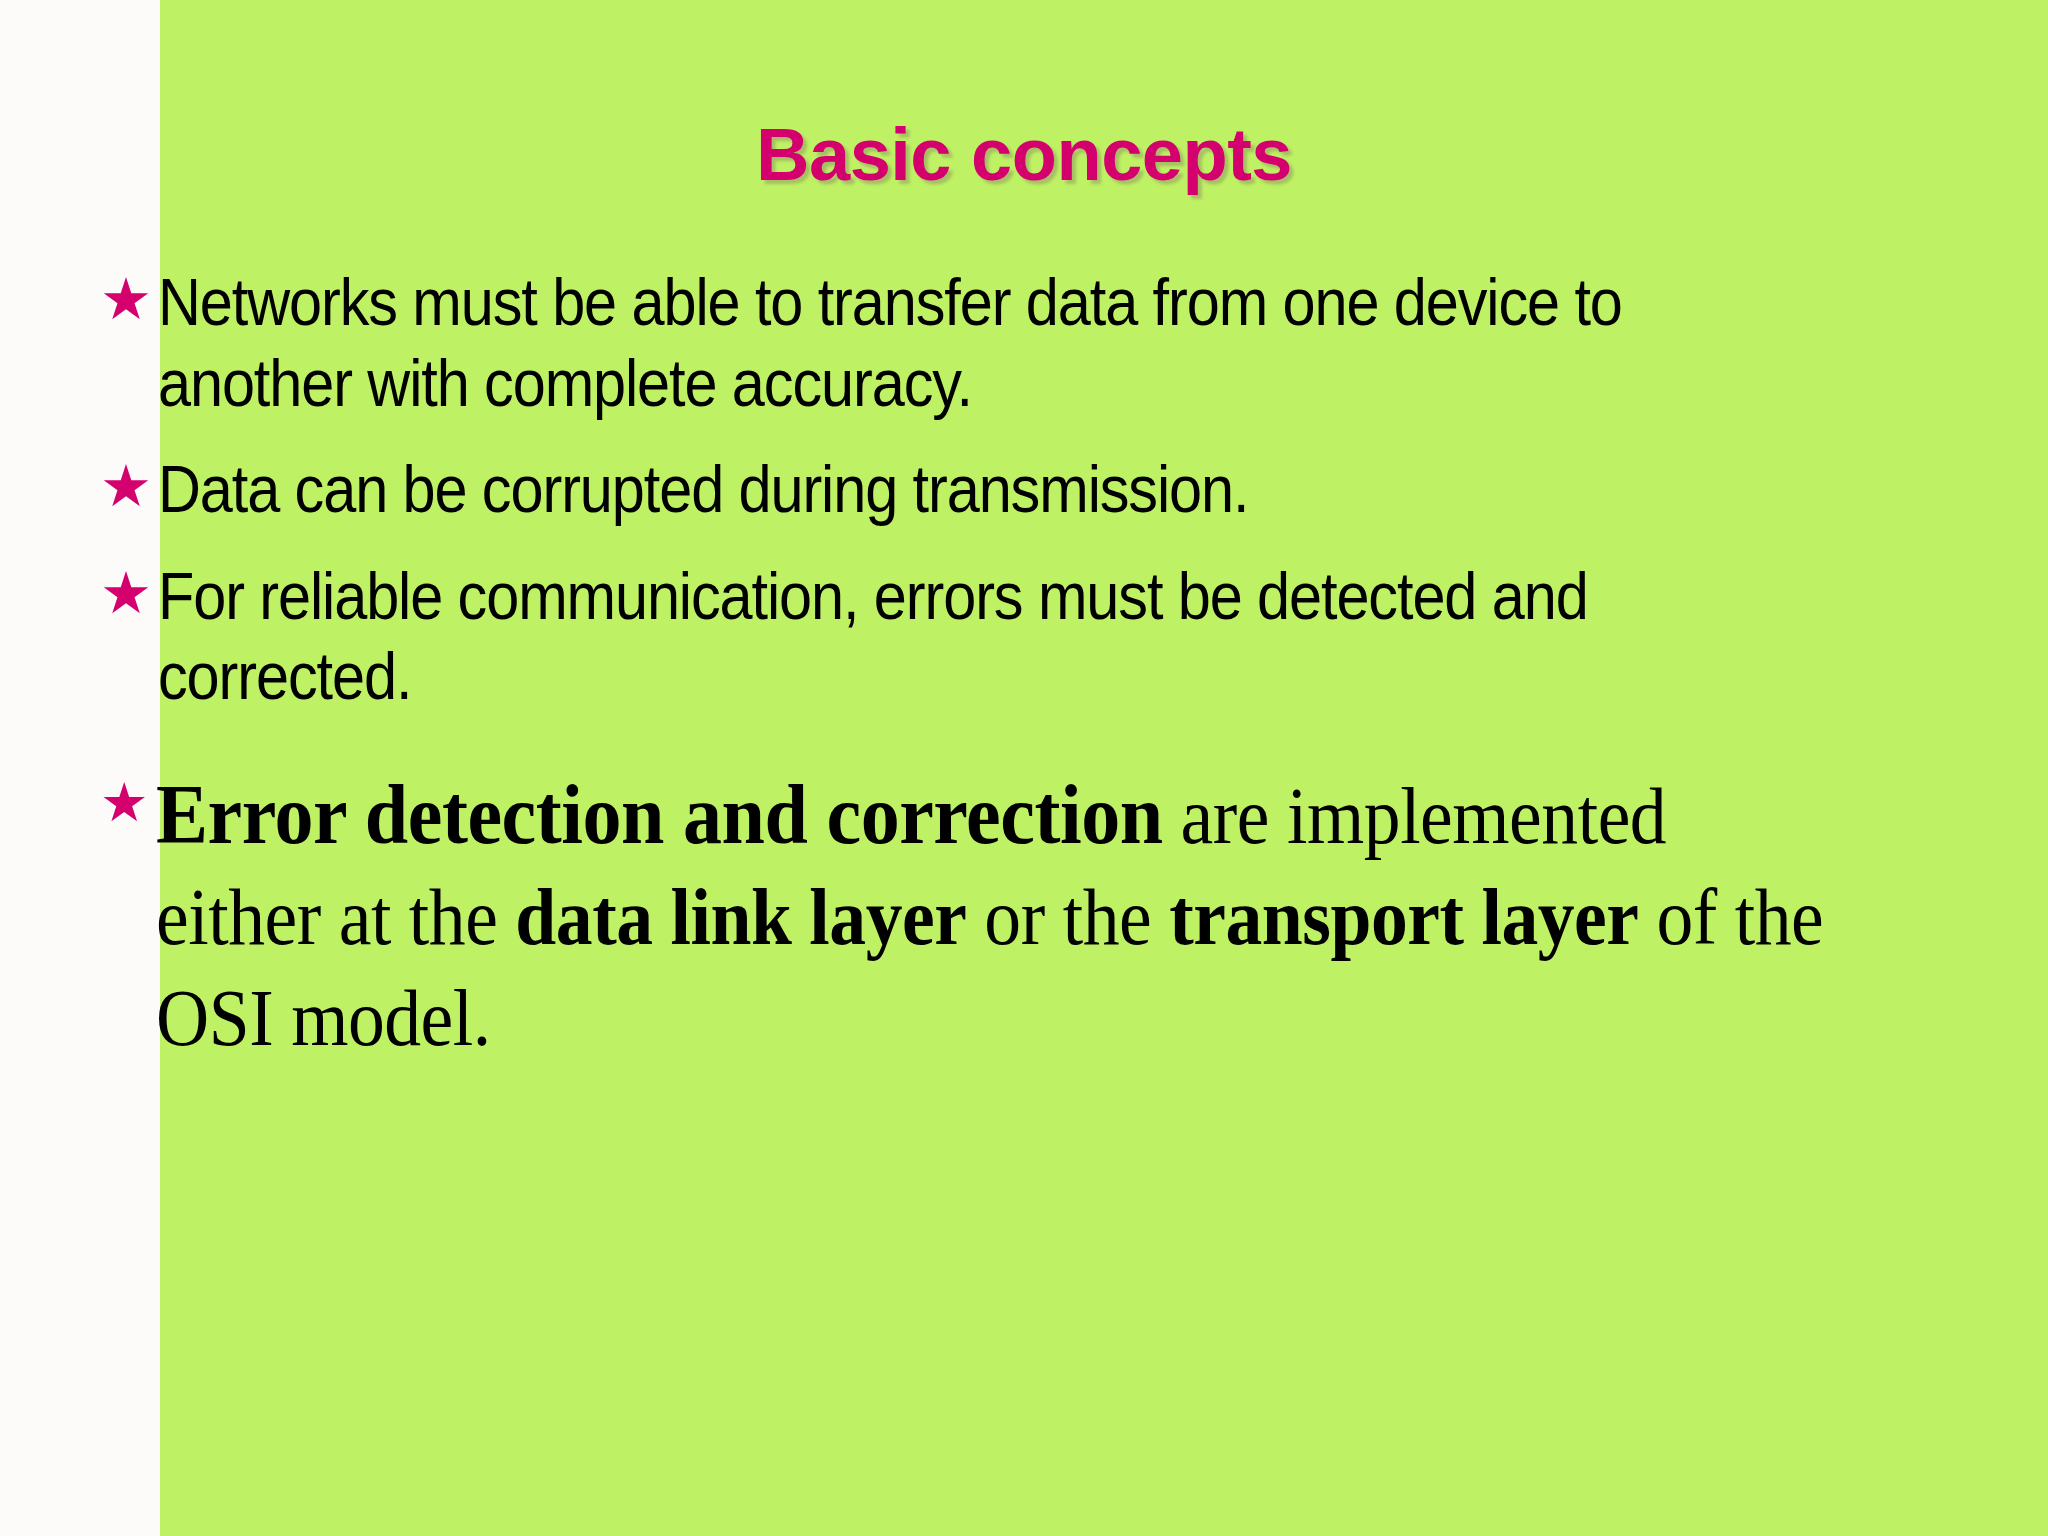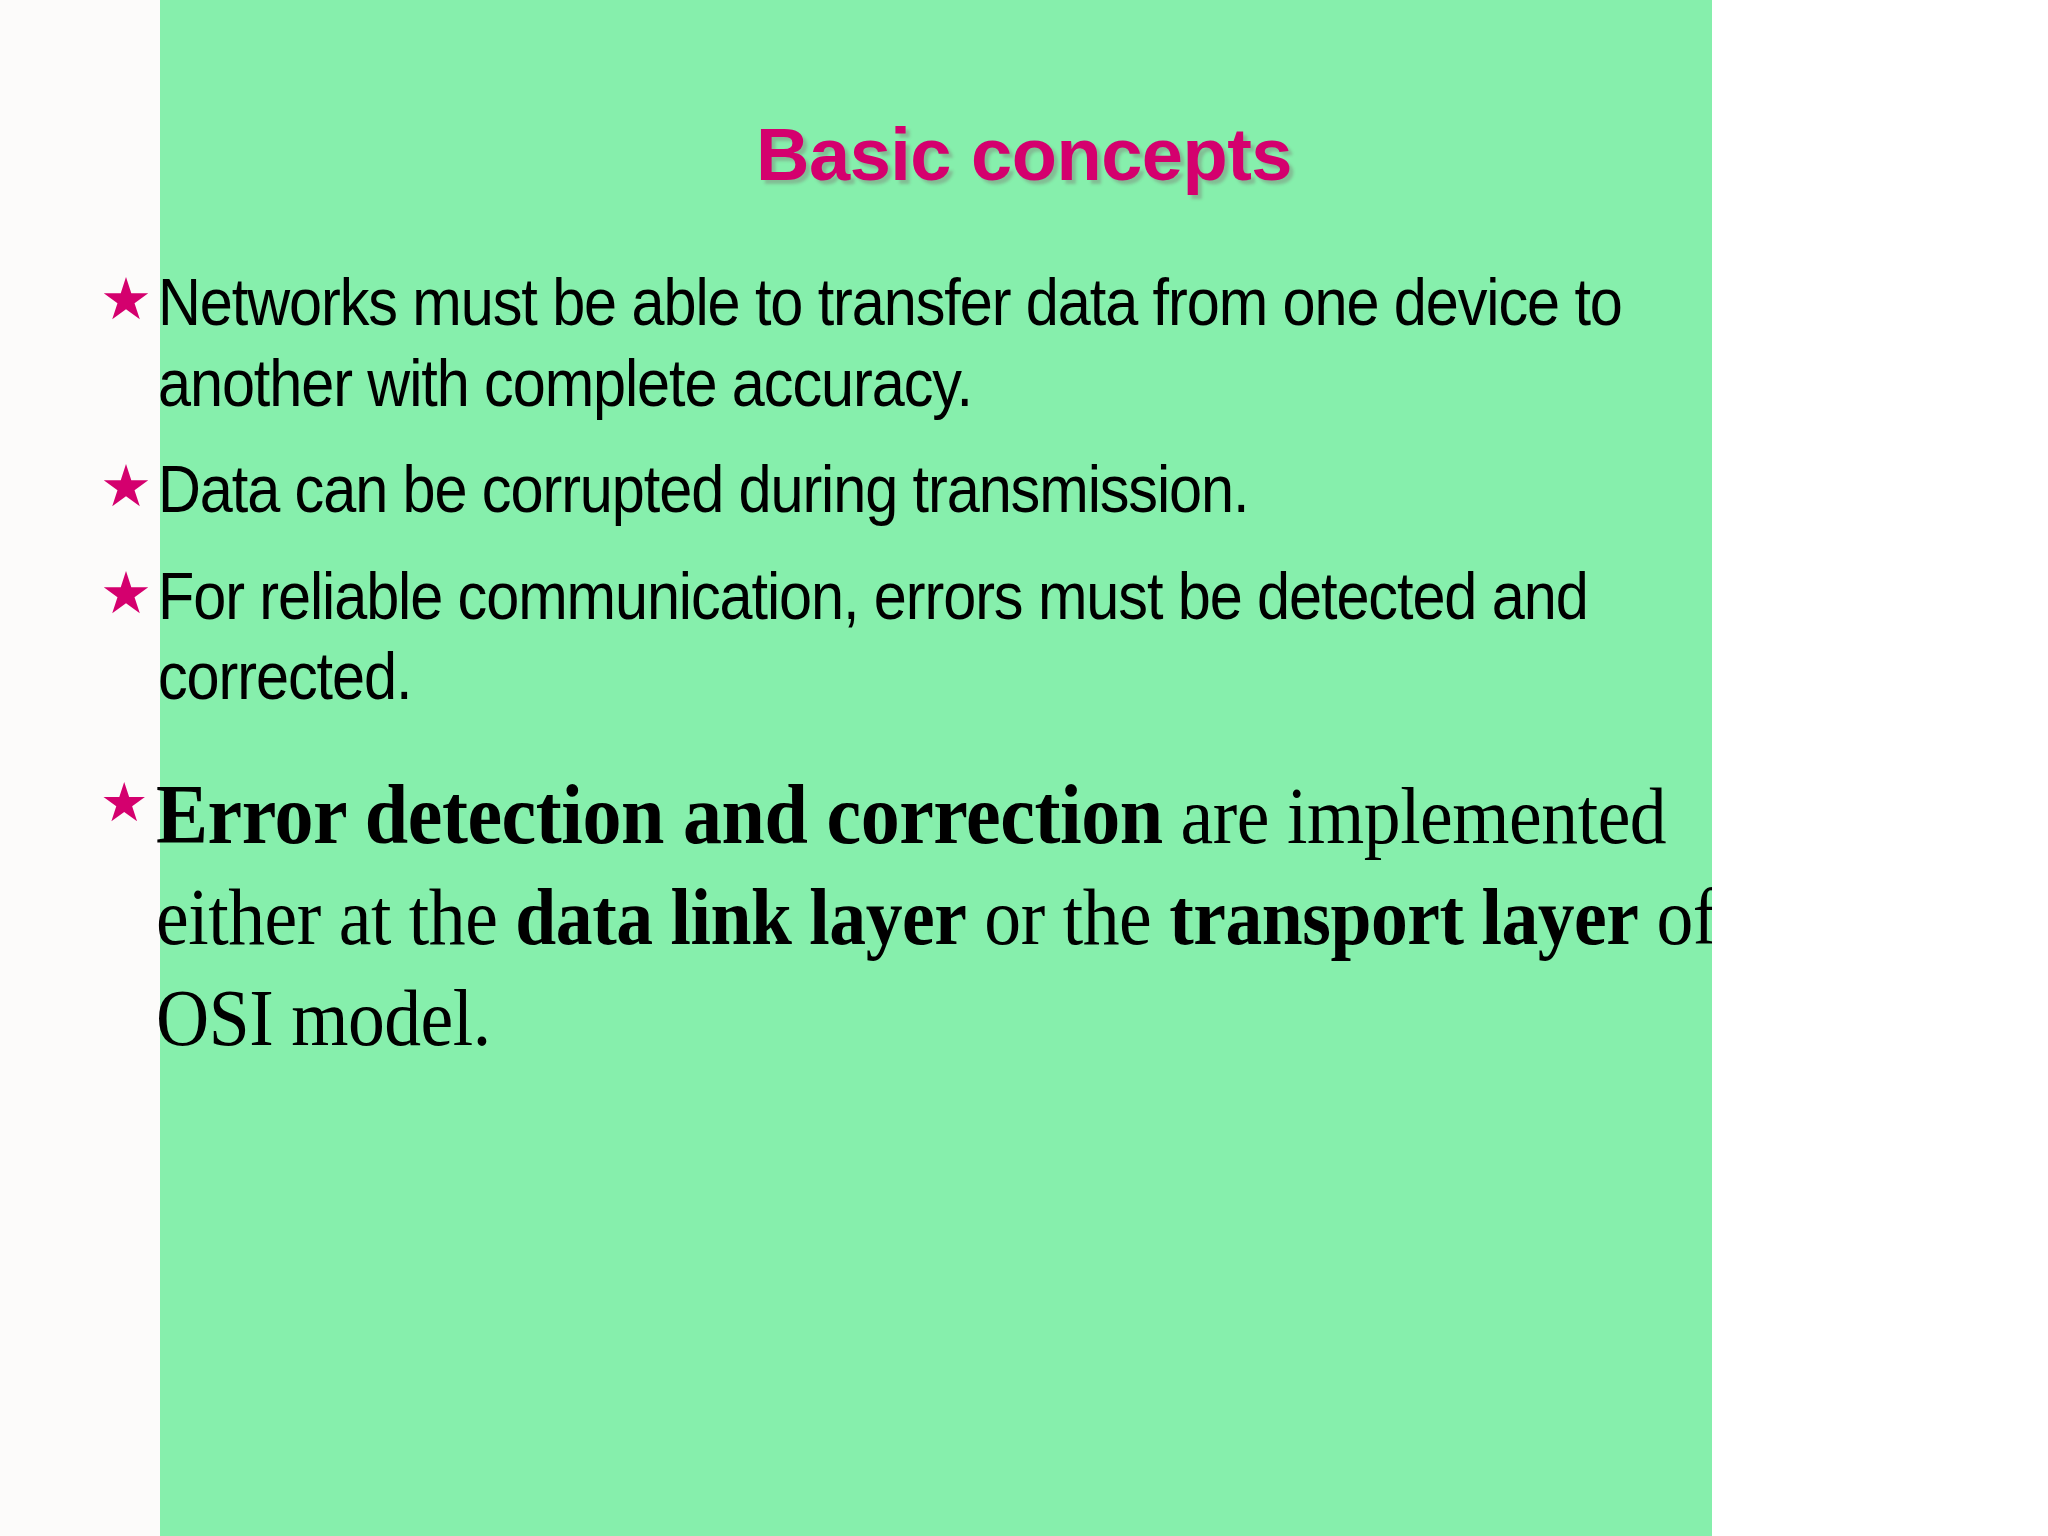--- a/index.html
+++ b/index.html
@@ -9,23 +9,23 @@
   body {
     width: 2048px;
     height: 1536px;
     background: #ffffff;
     font-family: "Liberation Sans", sans-serif;
     overflow: hidden;
   }
 
   #slide {
     position: relative;
-    width: 1712px;
+    width: 2048px;
     height: 1536px;
-    background: #86efac;
+    background: #bef264;
     box-sizing: border-box;
     overflow: hidden;
   }
 
   
   .left-margin-band {
     position: absolute;
     left: 0;
     top: 0;
     width: 160px;

